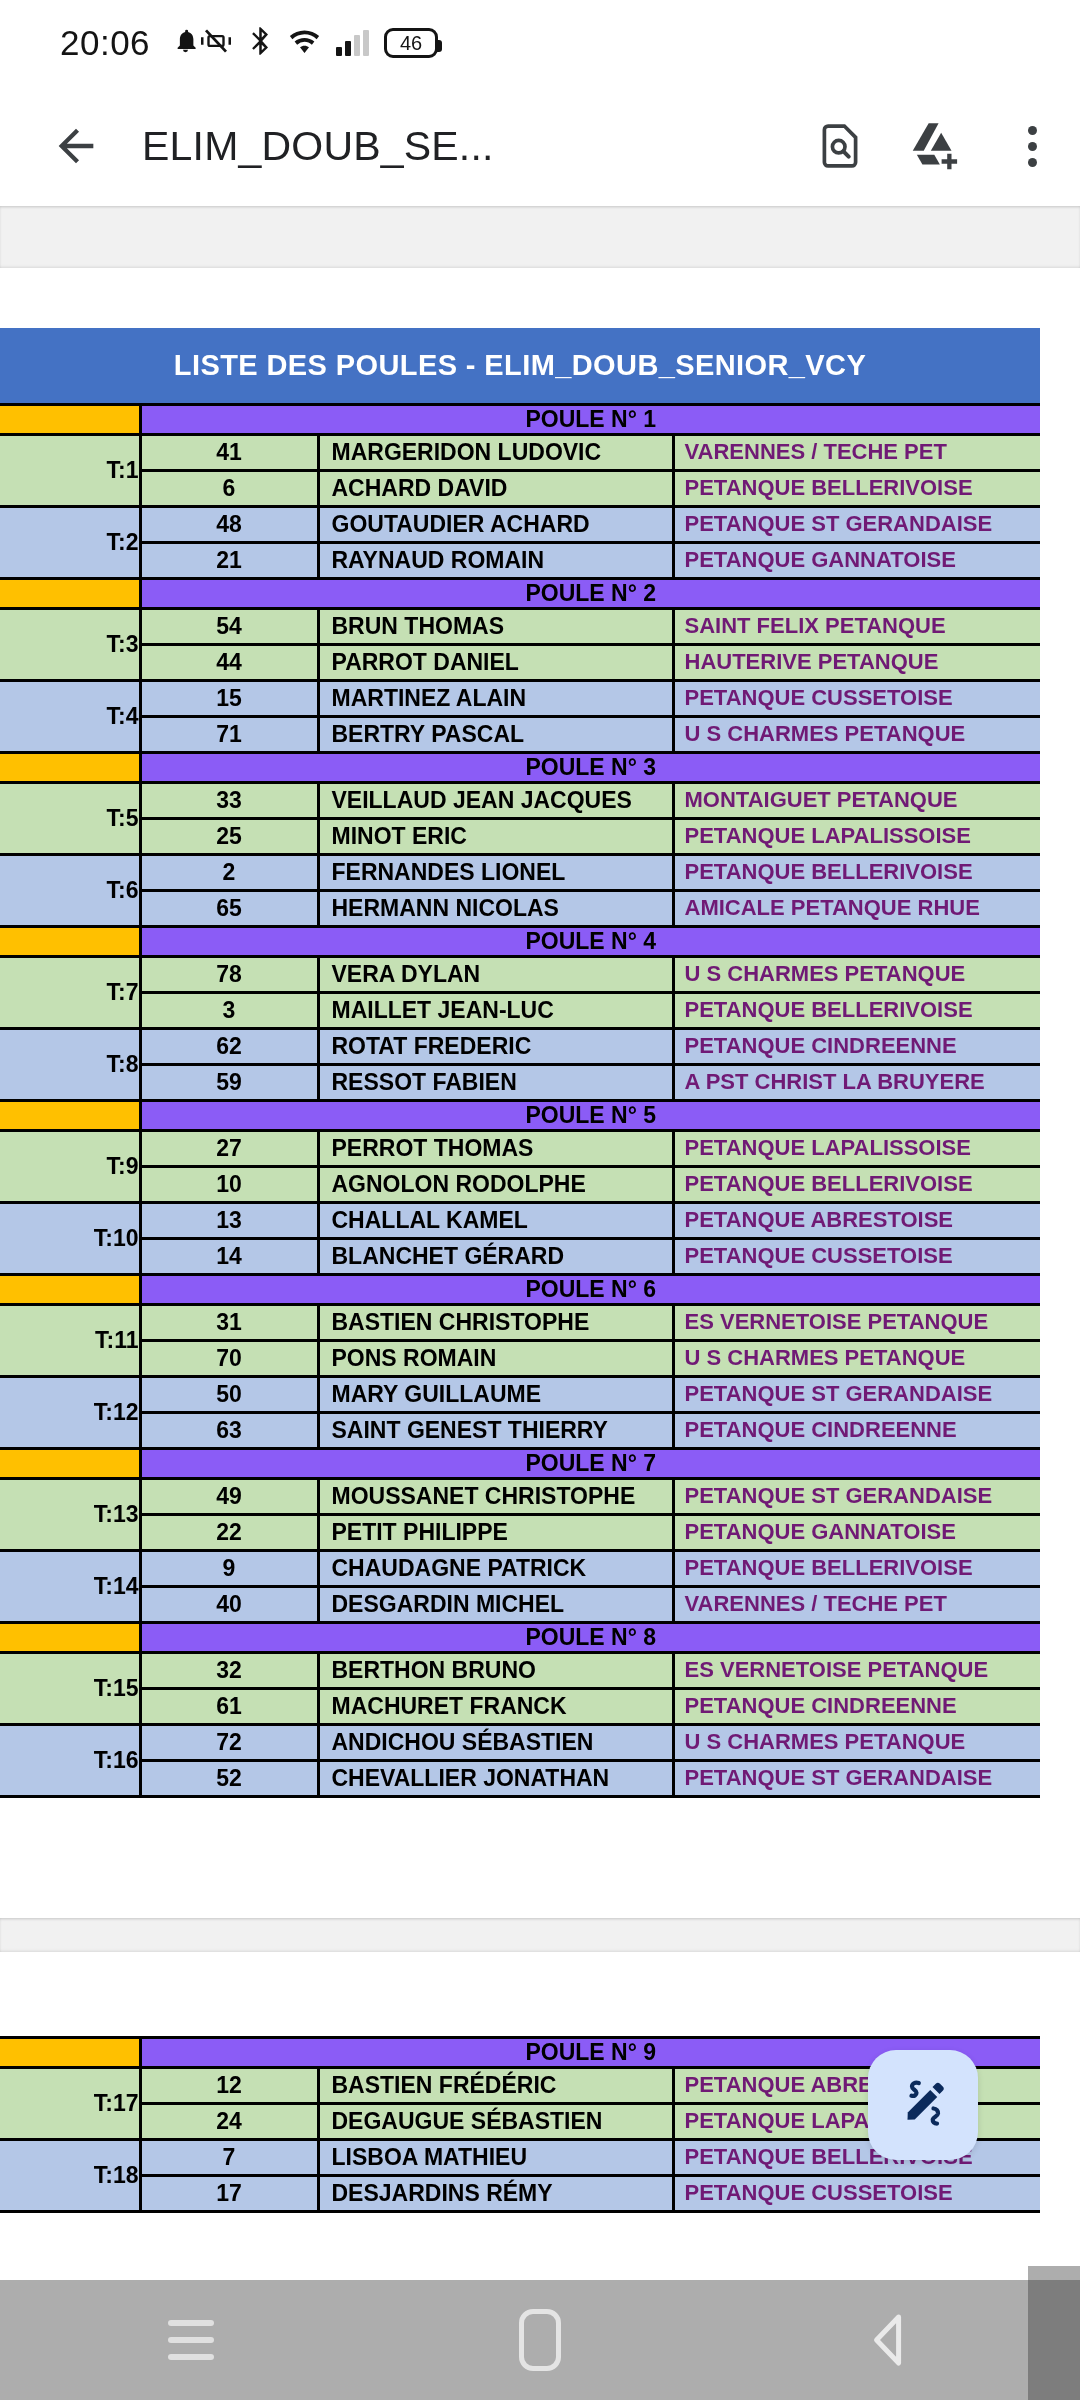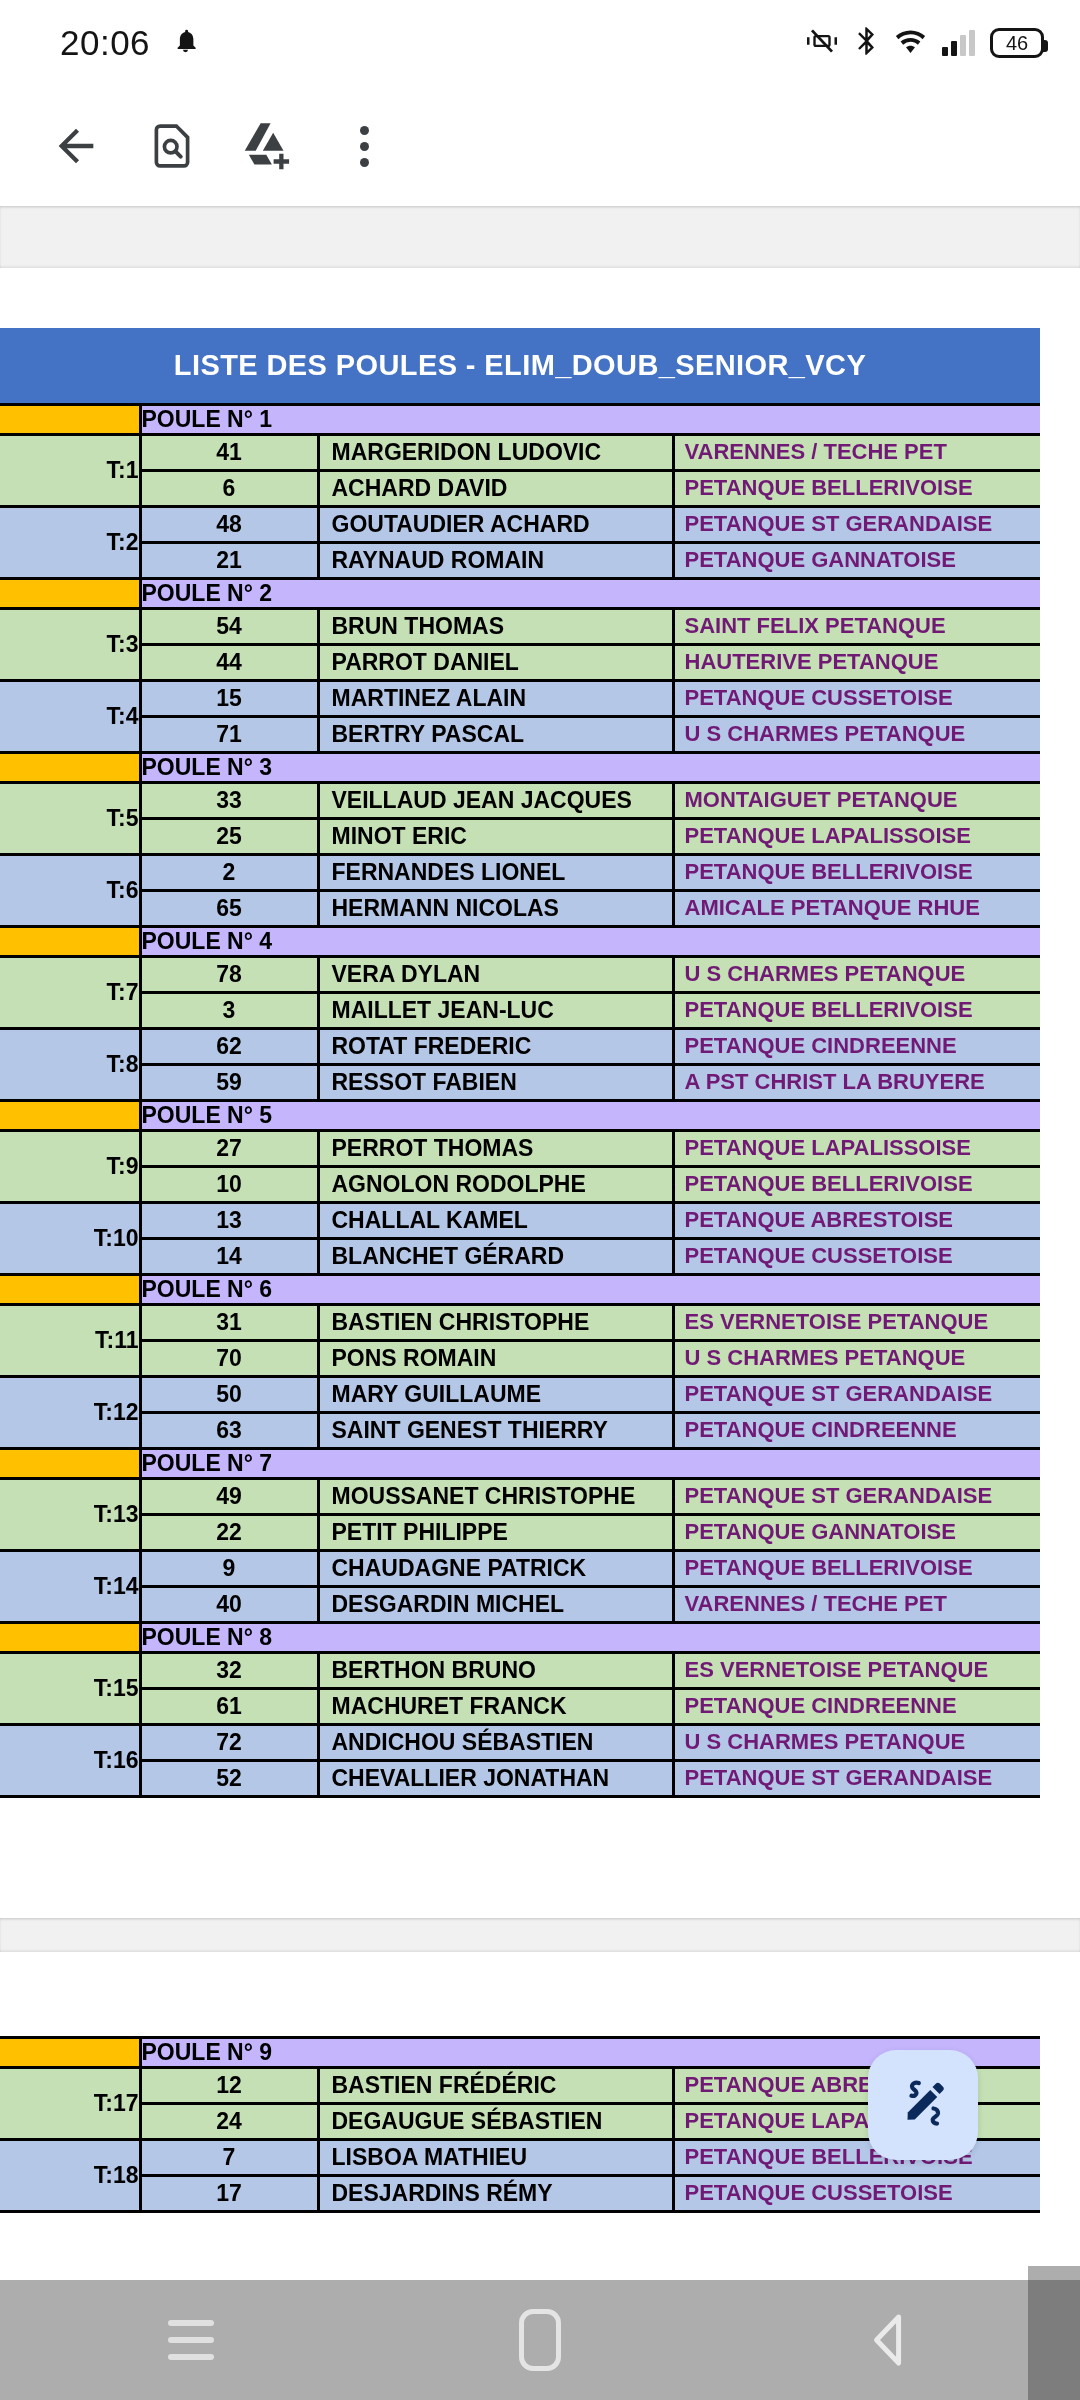--- a/index.html
+++ b/index.html
@@ -7,21 +7,21 @@
     width: 1080px; height: 2400px;
     background: #ffffff;
     font-family: "Liberation Sans", sans-serif;
     overflow: hidden;
   }
   .screen { position: relative; width: 1080px; height: 2400px; background: #ffffff; }
 
   
   .statusbar {
     position: absolute; top: 0; left: 0; width: 1080px; height: 86px;
-    display: flex; align-items: center; justify-content: space-between;
+    display: flex; align-items: center; justify-content: flex-start;
     padding: 0 36px 0 60px; background: #ffffff;
   }
   .sb-left { display: flex; align-items: center; gap: 22px; }
   .sb-time { font-size: 35px; color: #141414; letter-spacing: 0.5px; font-family: "Liberation Sans", sans-serif; }
   .sb-right { display: flex; align-items: center; gap: 15px; }
   .ic { display: block; }
   .battery {
     width: 54px; height: 30px; border: 3px solid #141414; border-radius: 9px;
     display: flex; align-items: center; justify-content: center; position: relative;
   }
@@ -68,21 +68,21 @@
   .title-pad { height: 60px; background: #ffffff; }
 
   .tcol { width: 140px; text-align: right; font-size: 23px; font-weight: bold; color: #000; }
   .numcol { width: 178px; text-align: center; font-size: 23px; font-weight: bold; color: #000; }
   .namecol { width: 355px; font-size: 23px; font-weight: bold; color: #000; padding-left: 12px !important; }
   .clubcol { width: 367px; font-size: 22px; font-weight: bold; color: #701a75; padding-left: 10px !important; }
 
   tr.prow { height: 36px; }
   tr.phdr { height: 30px; }
   .orange { background: #FFC000; }
-  .phead { background: #c4b5fd; text-align: left; font-size: 23px; font-weight: bold; color: #000; }
+  .phead { background: #8b5cf6; text-align: center; font-size: 23px; font-weight: bold; color: #000; }
   .green { background: #C5E0B4; }
   .blue  { background: #B4C7E7; }
 
   .nb-l { border-left: none !important; }
   .nb-r { border-right: none !important; }
 
   
   .fab {
     position: absolute; left: 868px; top: 2050px; width: 110px; height: 110px;
     background: #d3e3fd; border-radius: 28px;
@@ -148,20 +148,21 @@
       </span>
     </div>
   </div>
 
   <div class="appbar">
     <div class="back">
       <svg width="52" height="52" viewBox="0 0 24 24">
           <path fill="#3c4043" d="M20 11H7.8l5.6-5.6L12 4l-8 8 8 8 1.4-1.4L7.8 13H20z"></path>
         </svg>
     </div>
+    <div class="title">ELIM_DOUB_SE...</div>
     <div class="act">
       <svg width="52" height="52" viewBox="0 0 24 24">
         <path fill="none" stroke="#3c4043" stroke-width="1.7" d="M14 2.8H6.5A1.7 1.7 0 0 0 4.8 4.5v15a1.7 1.7 0 0 0 1.7 1.7h11a1.7 1.7 0 0 0 1.7-1.7V8L14 2.8z"></path>
         <circle cx="11.4" cy="12.3" r="2.9" fill="none" stroke="#3c4043" stroke-width="1.7"></circle>
         <path stroke="#3c4043" stroke-width="1.9" stroke-linecap="round" d="M13.6 14.5l2.4 2.4"></path>
       </svg>
     </div>
     <div class="act">
       <svg width="56" height="56" viewBox="0 0 26 26">
         <path fill="#3c4043" d="M9.6 2.4L2.2 15.2h5.1L14.2 2.4H9.6z"></path>

